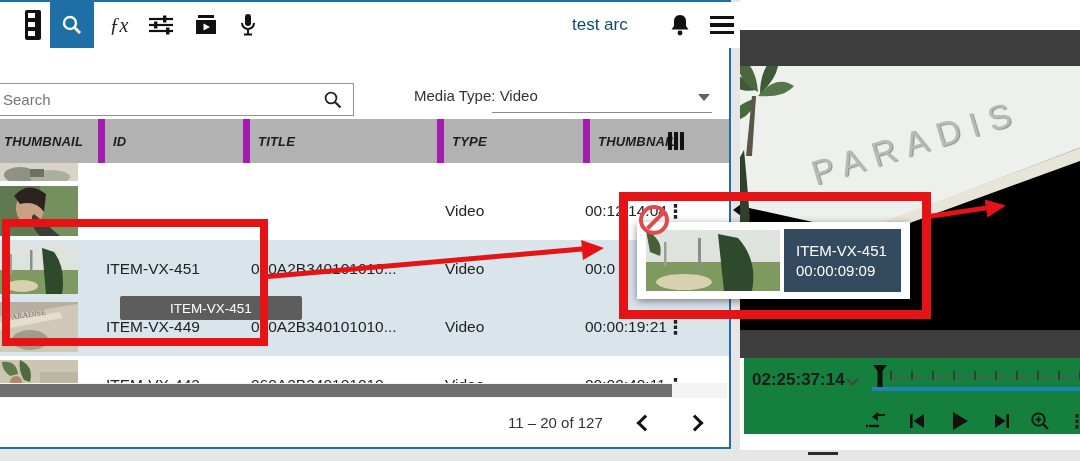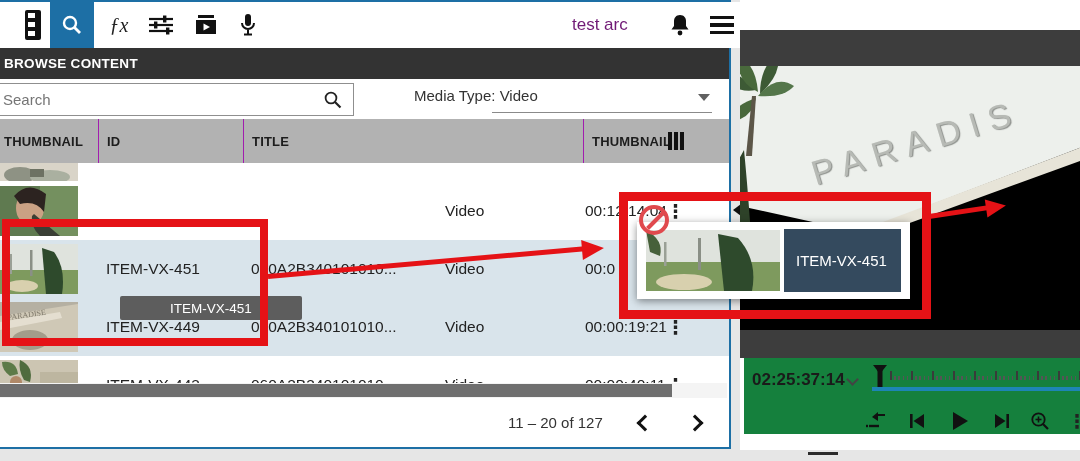--- a/index.html
+++ b/index.html
@@ -13,41 +13,41 @@
   .toolbar { position:absolute; left:12px; top:0; width:100%; height:46px; background:#fff;margin-left:12px; }
   .tb-icon { position:absolute; top:0; height:46px; display:flex; align-items:center; justify-content:center; }
   .film-icon { left:0; width:18px; }
   .film-body { width:16px; height:30px; background:#111; position:relative; border-radius:2px; }
   .film-body i { position:absolute; left:3px; width:7px; height:5px; background:#fff; }
   .search-tab { left:26px; width:44px; background:#1d6fa5; }
   .fx-icon { left:82px; width:26px; font-family:"Liberation Serif", serif; font-style:italic; font-size:20px; color:#222; }
   .tune-icon { left:122px; width:30px; }
   .vidlib-icon { left:168px; width:28px; }
   .mic-icon { left:212px; width:24px; }
-  .app-title { position:absolute; top:0; left:548px; height:46px; display:flex; align-items:center; font-size:17px; color:#701a75;text-align:center; }
+  .app-title { position:absolute; top:0; left:548px; height:46px; display:flex; align-items:center; font-size:17px; color:#0c4a6e;text-align:center; }
   .bell-icon { left:642px; width:28px; }
   .menu-icon { left:684px; width:28px; flex-direction:column; gap:4px; }
   .menu-icon b { display:block; width:24px; height:3.5px; background:#111; }
 
   .browse-bar { position:absolute; left:0; top:46px; width:100%; height:31px; background:#333;
     color:#fff; font-weight:bold; font-size:13.5px; display:flex; align-items:center; padding-left:4px; letter-spacing:.3px; }
 
   .filter-row { position:absolute; left:0; top:77px; width:100%; height:40px; background:#fff; }
   .search-box { position:absolute; left:-6px; top:4px; width:360px; height:33px; border:1px solid #8f8f8f; background:#fff;
     display:flex; align-items:center; }
   .search-box input { border:none; outline:none; flex:1; font-size:15px; color:#444; padding-left:8px; font-family:inherit; background:transparent; }
   .search-box .mag { margin-right:10px; }
   .media-type { position:absolute; left:414px; top:8px; font-size:15px; color:#333; }
   .media-underline { position:absolute; left:492px; top:33px; width:220px; height:1px; background:#8a8a8a; }
   .dd-arrow { position:absolute; left:698px; top:15px; width:0; height:0;
     border-left:6px solid transparent; border-right:6px solid transparent; border-top:7px solid #616161; }
 
   .thead { position:absolute; left:0; top:117px; width:100%; height:44px; background:#b2b2b2;
-    font-size:13px; font-weight:bold; color:#1d1d1d; }
-  .th { position:absolute; top:0; height:100%; display:flex; align-items:center; border-left:1px solid #a21caf; padding-left:8px; letter-spacing:.2px; }
+    font-size:13px; font-weight:bold; color:#1d1d1d;font-style:italic; }
+  .th { position:absolute; top:0; height:100%; display:flex; align-items:center; border-left:7px solid #a21caf; padding-left:8px; letter-spacing:.2px; }
   .th.c0{left:-4px; width:102px; border-left:none;} .th.c1{left:98px; width:145px;}
   .th.c2{left:243px; width:194px;} .th.c3{left:437px; width:146px;} .th.c4{left:583px; width:82px;}
   .cols-icon { position:absolute; left:668px; top:13px; display:flex; gap:2px; }
   .cols-icon b { width:4px; height:18px; background:#111; display:block; }
 
   .rows { position:absolute; left:0; top:161px; width:100%; height:220px; overflow:hidden; background:#fff; }
   .row { position:absolute; left:0; width:100%; height:58px; background:#fff; }
   .row.sel { background:#d9e4eb; }
   .row .thumb { position:absolute; left:0; top:4px; width:78px; height:50px; overflow:hidden; }
   .cell { position:absolute; top:0; height:58px; display:flex; align-items:center; font-size:15.5px; color:#222; white-space:nowrap; overflow:hidden; }
@@ -194,23 +194,20 @@
           <circle cx="11" cy="20" r="2.4" fill="#111"></circle>
         </svg>
       </div>
       <div class="tb-icon menu-icon">
           <b></b>
           <b></b>
           <b></b>
         </div>
     </div>
 
-    <div class="browse-bar">
-      <span>BROWSE CONTENT</span>
-    </div>
 
     <div class="filter-row">
       <div class="search-box">
         <input type="text" placeholder="Search" style="">
         <svg class="mag" width="20" height="20" viewBox="0 0 20 20">
           <circle cx="8" cy="8" r="5.4" fill="none" stroke="#222" stroke-width="1.8"></circle>
           <line x1="12" y1="12" x2="17.5" y2="17.5" stroke="#222" stroke-width="2.2"></line>
         </svg>
       </div>
       <div class="media-type">
@@ -218,20 +215,21 @@
         <span>Video</span>
       </div>
       <div class="media-underline"></div>
       <div class="dd-arrow"></div>
     </div>
 
     <div class="thead">
       <div class="th c0">THUMBNAIL</div>
       <div class="th c1">ID</div>
       <div class="th c2">TITLE</div>
+      <div class="th c3">TYPE</div>
       <div class="th c4">THUMBNAIL</div>
       <div class="cols-icon">
           <b></b>
           <b></b>
           <b></b>
         </div>
     </div>
 
     <div class="rows">
 
@@ -409,20 +407,21 @@
         <rect y="32" width="134" height="29" fill="#7e9a5e"></rect>
         <ellipse cx="38" cy="52" rx="28" ry="8" fill="#d8d0ae"></ellipse>
         <path d="M72 4 L78 61 L106 61 Q112 30 92 8 Z" fill="#2e4a2c"></path>
         <rect x="52" y="8" width="3" height="32" fill="#8a8f86"></rect>
         <rect x="18" y="12" width="2.5" height="24" fill="#9aa096"></rect>
         <path d="M0 0 Q18 10 14 26 L4 22 Z" fill="#46603a"></path>
       </svg>
     </div>
     <div class="drag-chip">
       <span>ITEM-VX-451</span>
+      <span>00:00:09:09</span>
     </div>
   </div>
 
   <div class="ann rect1"></div>
   <div class="ann rect2"></div>
   <div class="arrow-line a1-line"></div>
   <div class="a1-head"></div>
   <div class="arrow-line a2-line"></div>
   <div class="a2-head"></div>
   <div class="no-drop">

